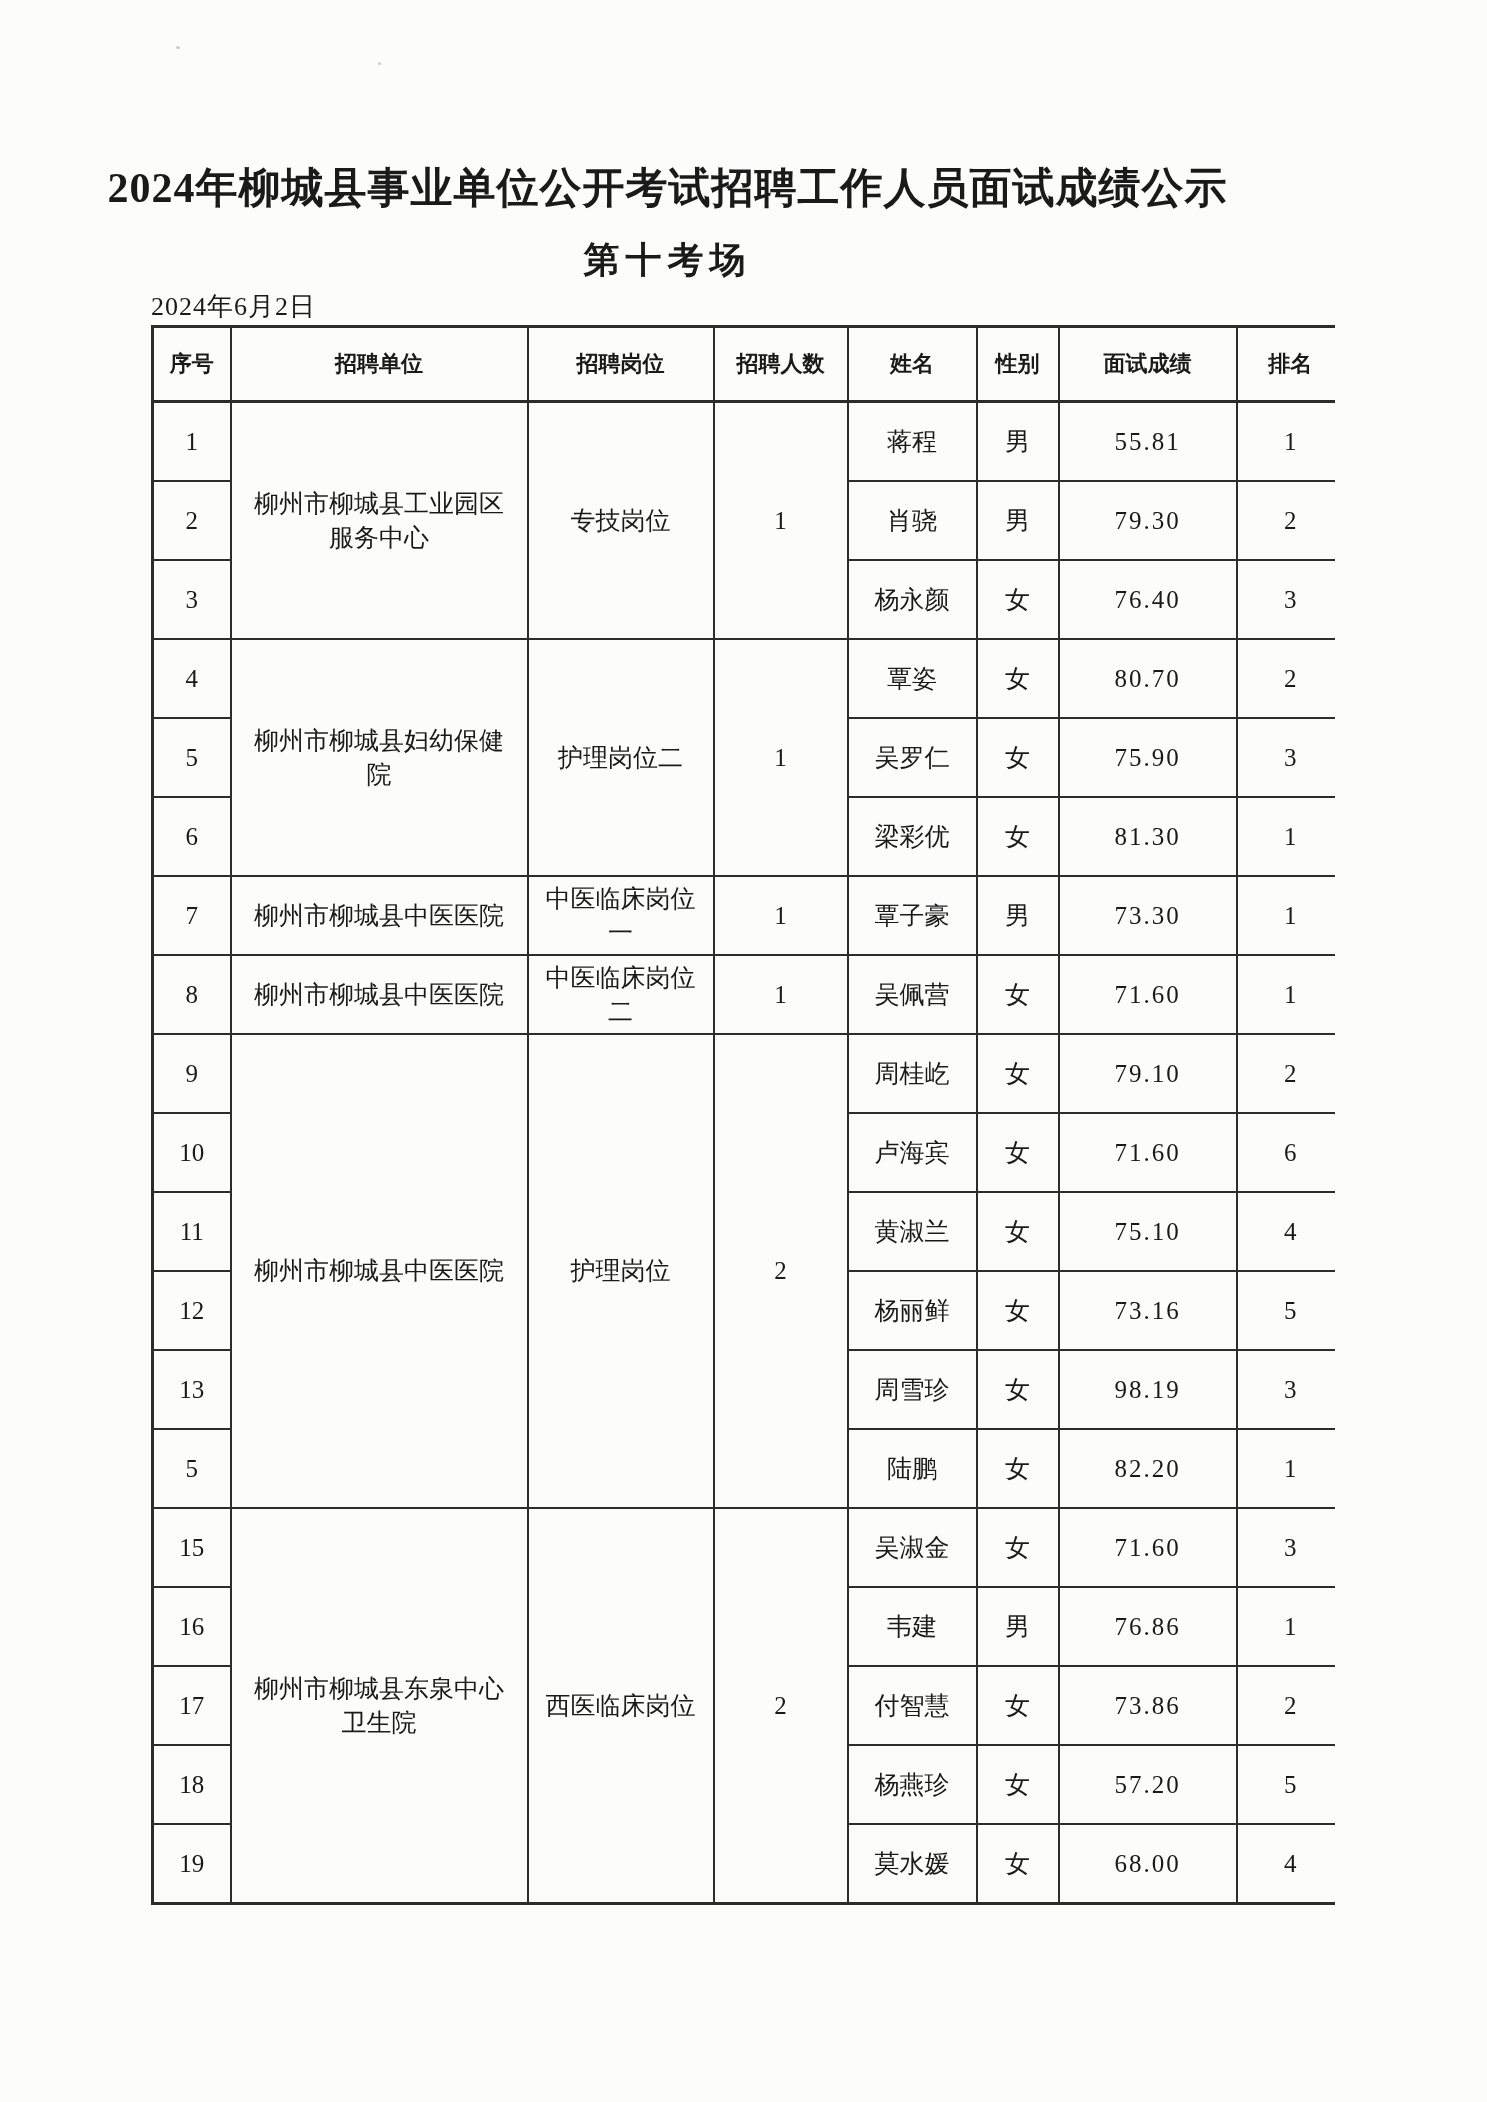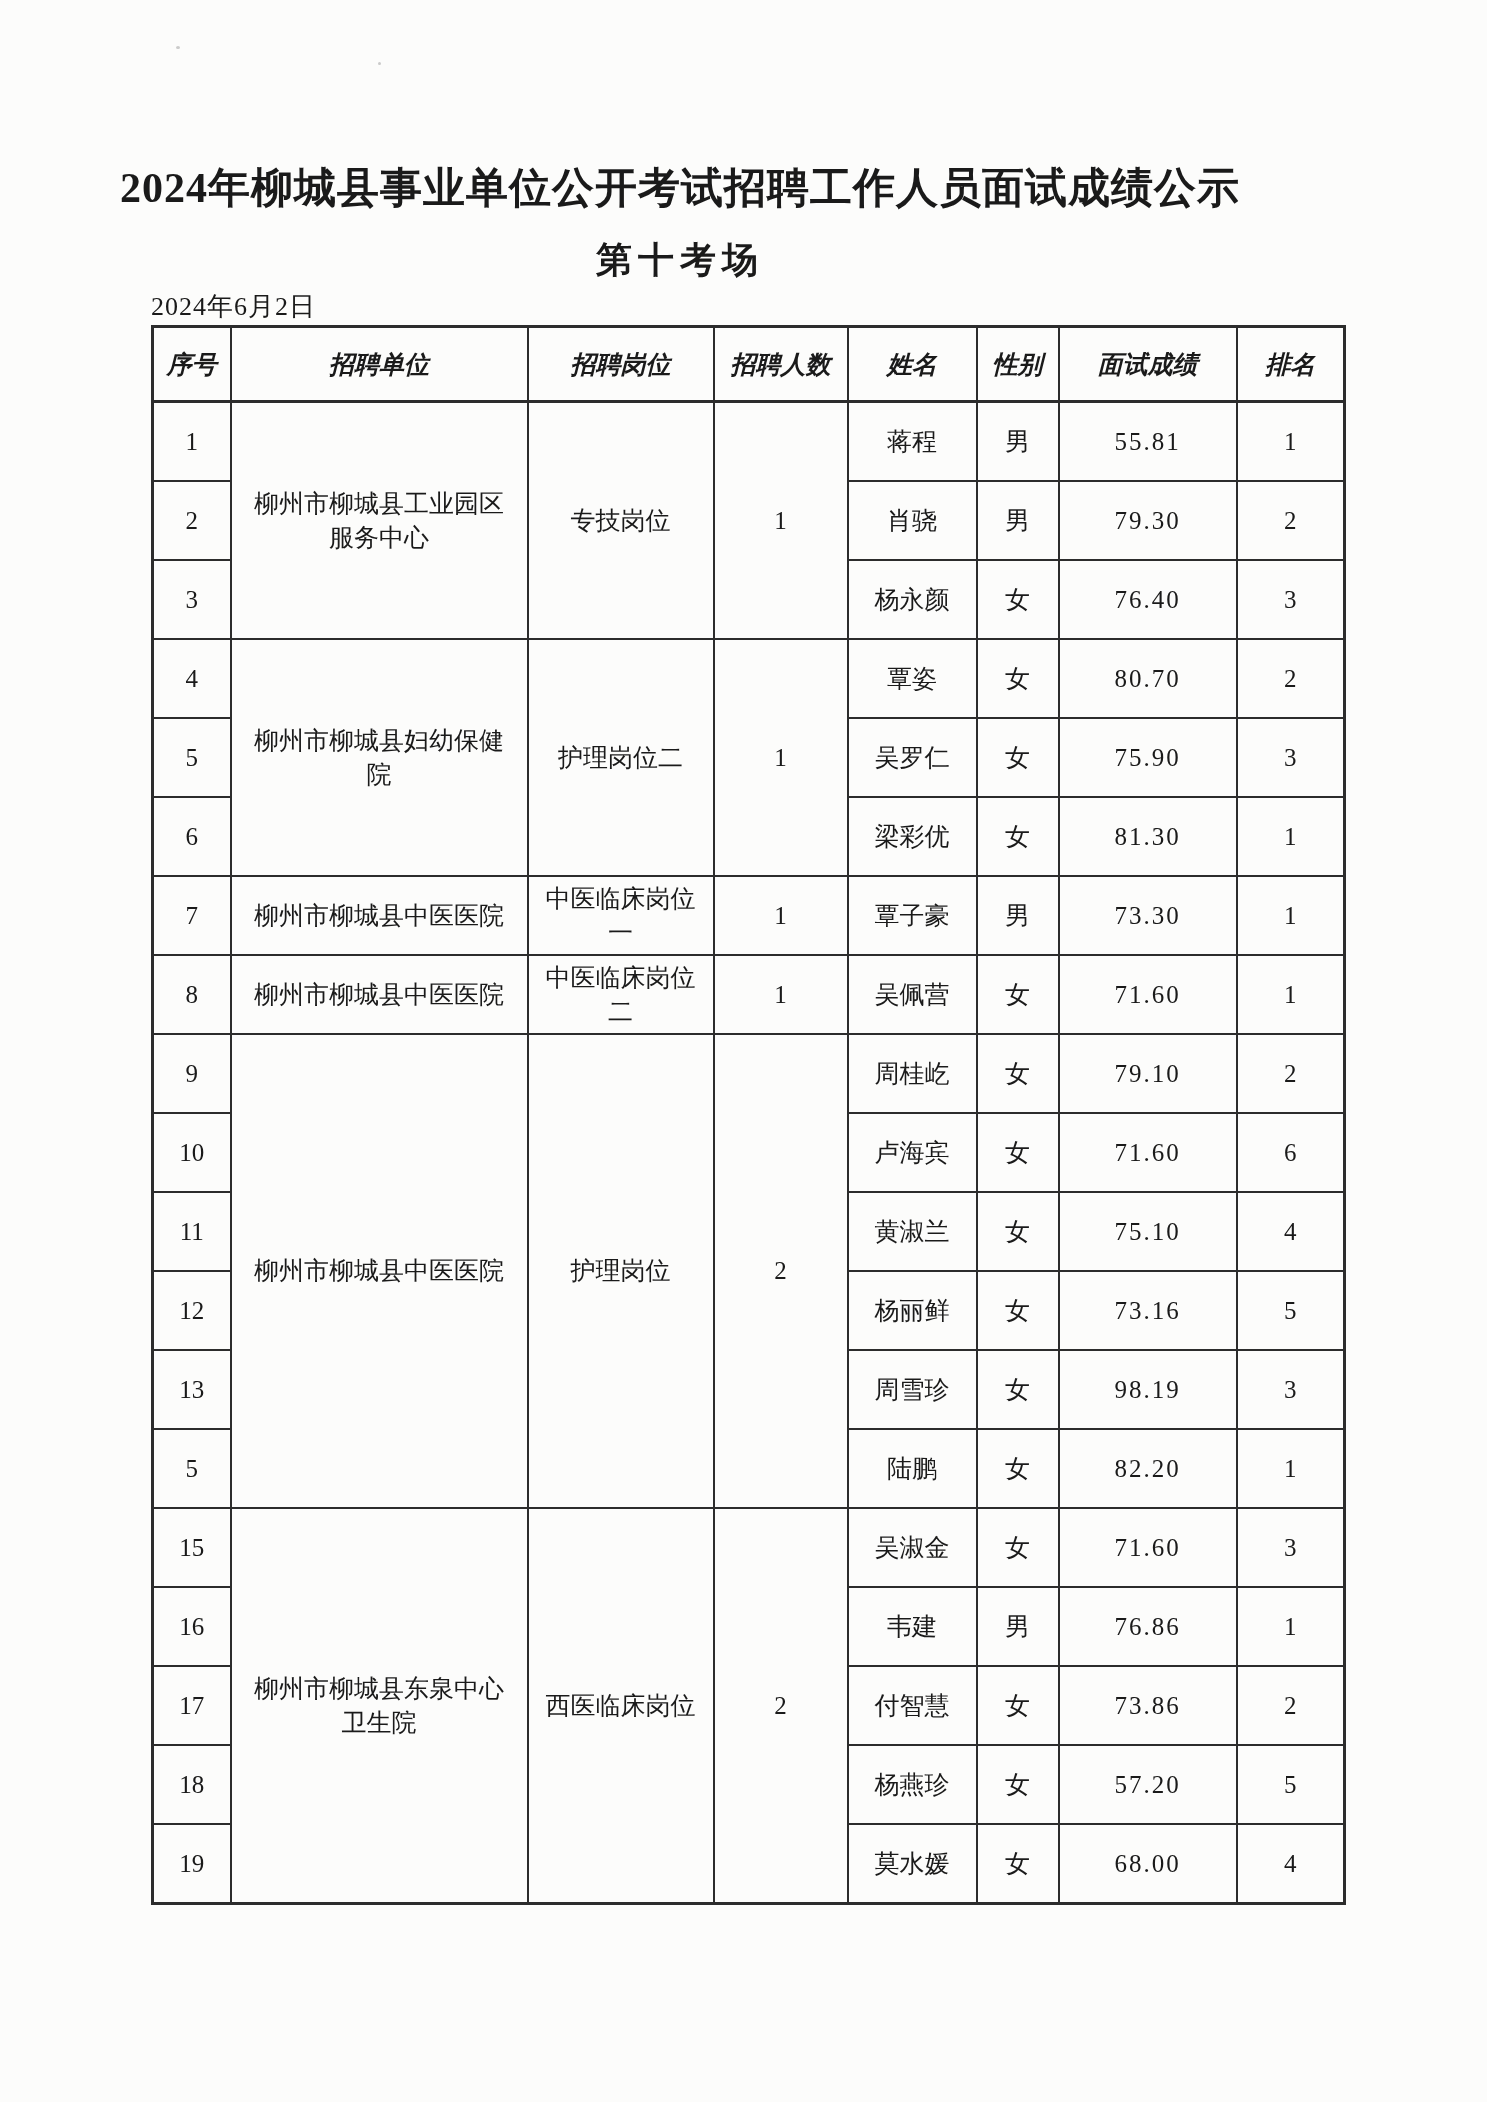--- a/index.html
+++ b/index.html
@@ -10,21 +10,20 @@
   html,body{margin:0;padding:0;}
   body{background:var(--paper);}
   .page{
     position:relative;
     width:1335px;
     height:2102px;
     background:var(--paper);
     color:var(--ink);
     font-family:"Liberation Serif","DejaVu Serif",serif;
     overflow:hidden;
-    padding-left:25px;
   }
   .doc-title{
     position:absolute;
     top:160px; left:0;
     width:100%;
     text-align:center;
     font-size:42px;
     font-weight:900;
     letter-spacing:1px;
     white-space:nowrap;
@@ -57,25 +56,24 @@
     border:3px solid var(--line);
   }
   .results th, .results td{
     border:2px solid var(--line);
     text-align:center;
     vertical-align:middle;
     overflow:hidden;
   }
   .results th{
     height:72px;
-    font-size:25px;
+    font-size:22px;
     font-weight:bold;
     padding:0 2px;
     border-bottom:3px solid var(--line);
-    font-style:italic;
   }
   .results td{
     height:77px;
     font-size:25px;
     padding:0 8px;
     line-height:1.35;
   }
   .results td.unit-cell{padding:0 14px;}
   .results td.post-cell{padding:0 6px;}
   .results td.score-cell{letter-spacing:2px;}

